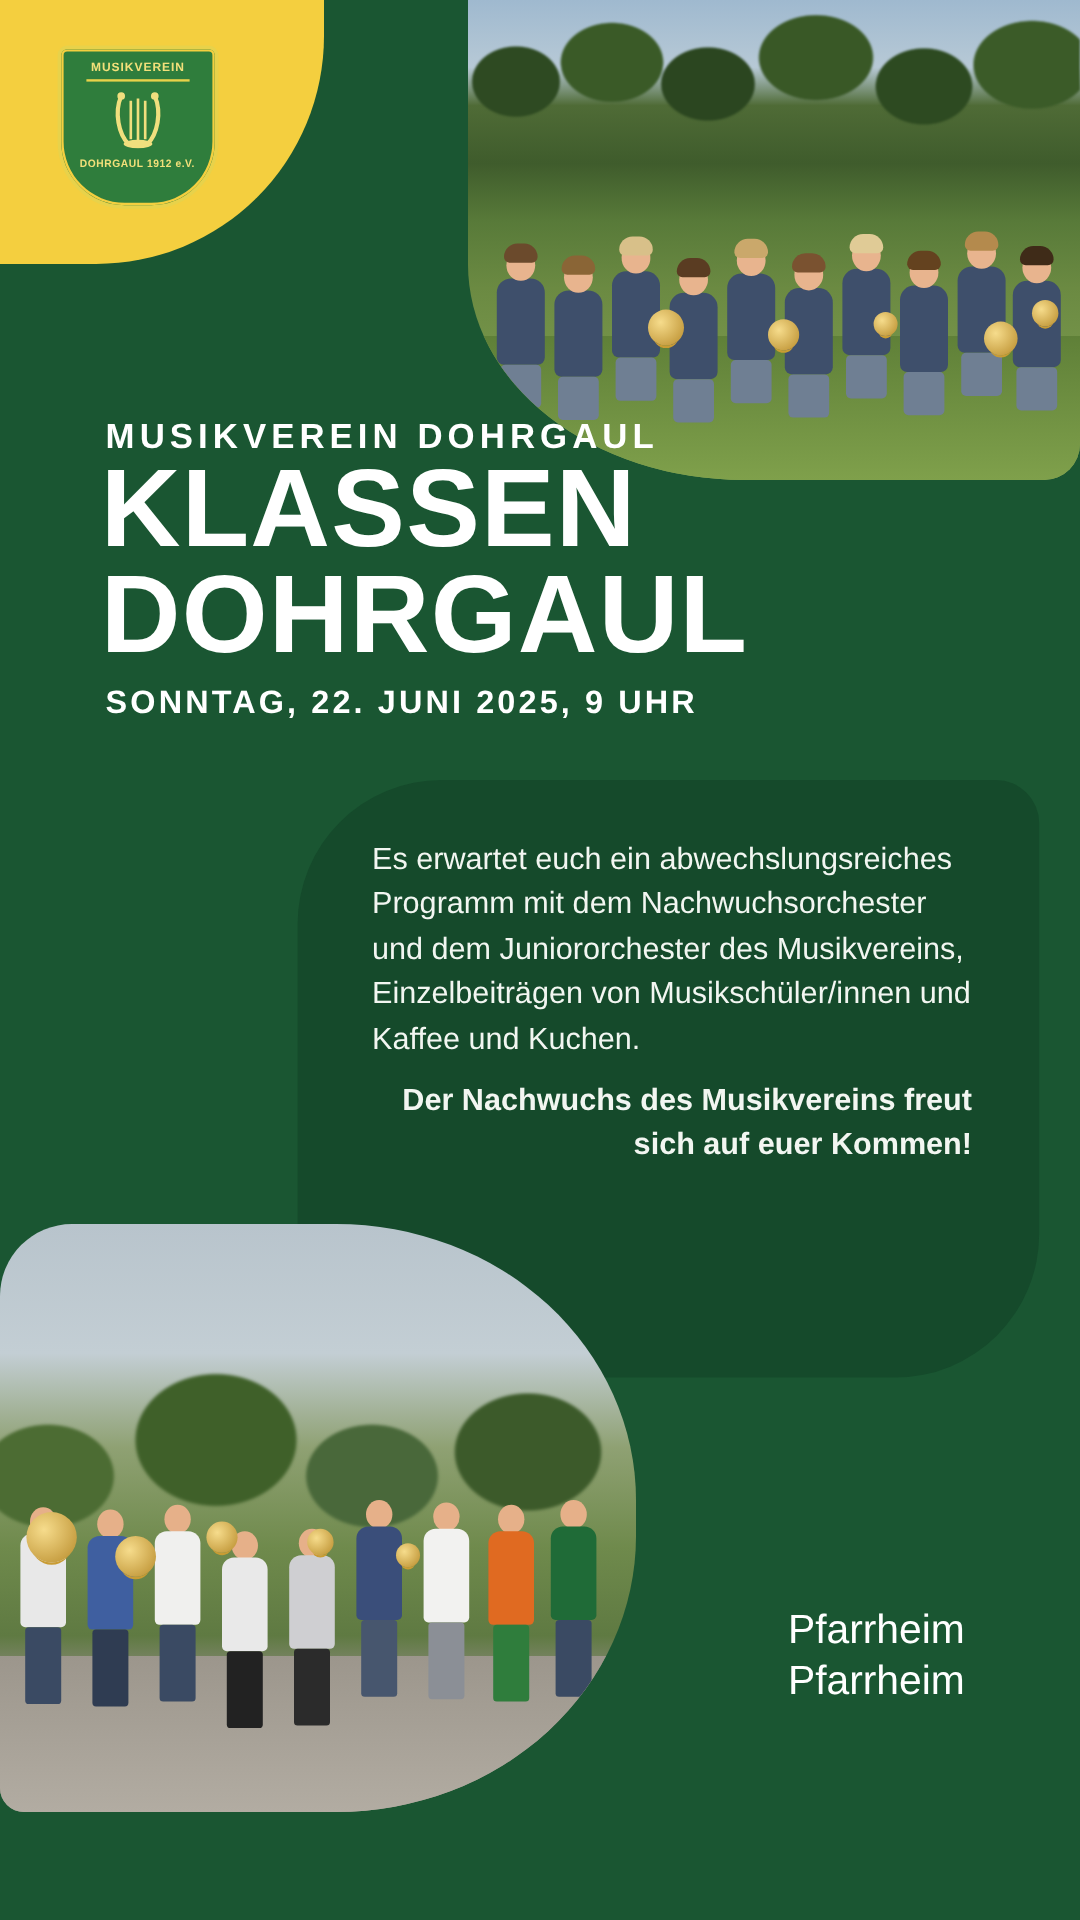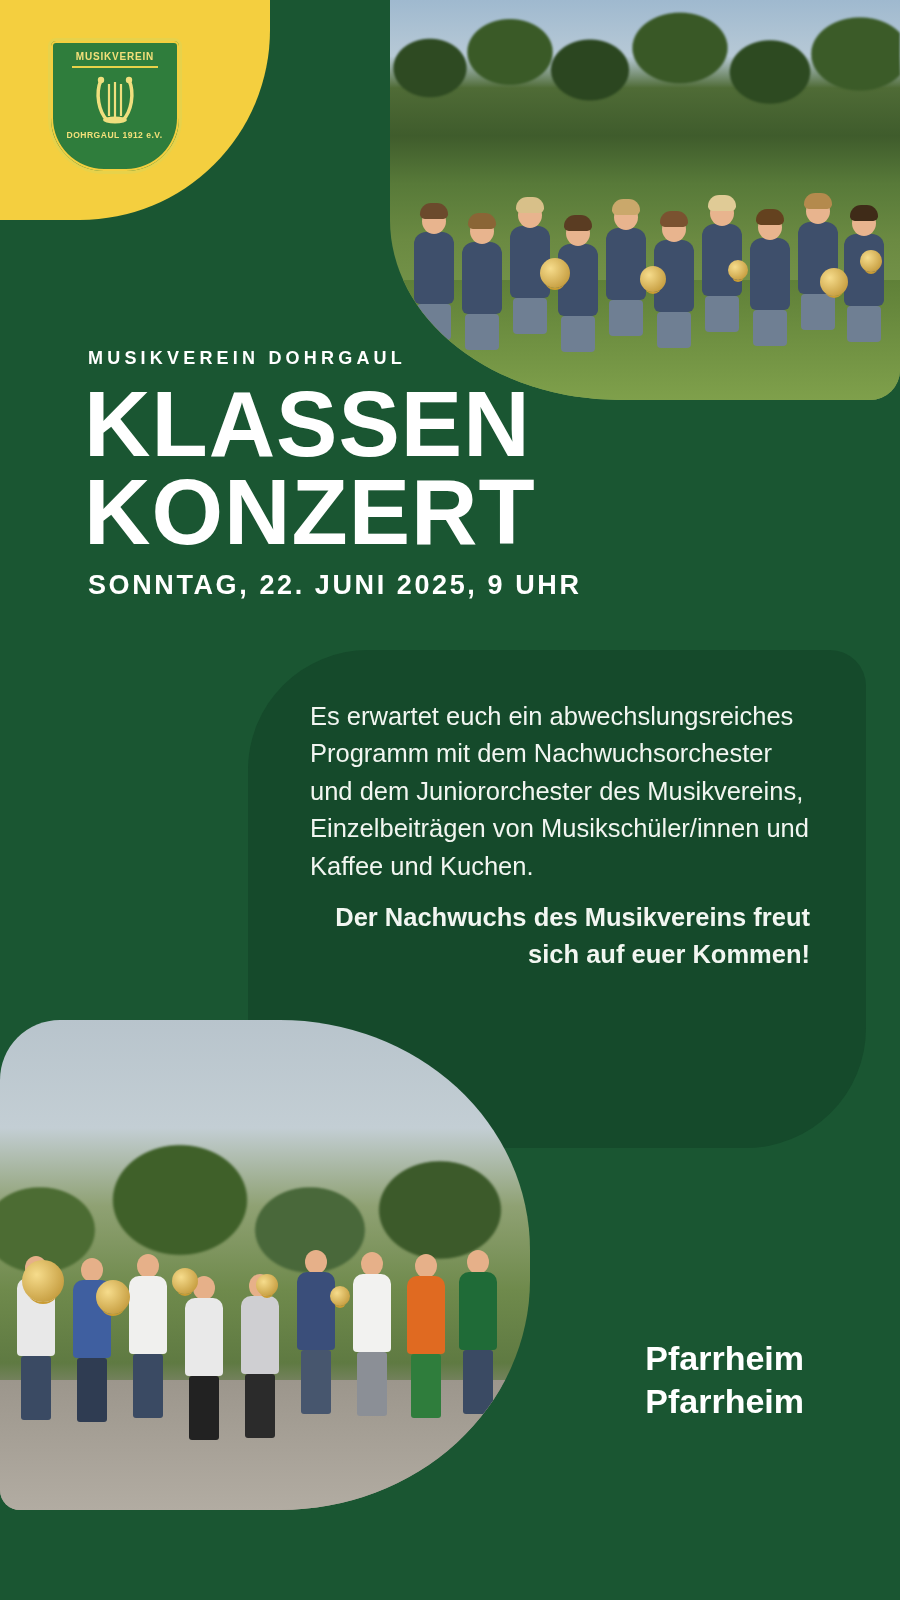--- a/index.html
+++ b/index.html
@@ -189,21 +189,21 @@
   }
   .kid2 .head { width: 22px; height: 24px; border-radius: 50%; margin: 0 auto; background: #e6b089; }
   .kid2 .body { width: 38px; height: 78px; margin: -2px auto 0; border-radius: 10px 10px 4px 4px; }
   .kid2 .legs { width: 30px; height: 64px; margin: 0 auto; background: #3a4a63; border-radius: 3px; }
 
   
   .eyebrow {
     position: absolute;
     left: 88px;
     top: 348px;
-    font-size: 18px;
+    font-size: 29px;
     font-weight: bold;
     letter-spacing: 4.2px;
   }
   .title {
     position: absolute;
     left: 84px;
     top: 380px;
     font-size: 92px;
     line-height: 0.96;
     font-weight: bold;
@@ -243,21 +243,21 @@
     font-weight: bold;
     line-height: 1.42;
   }
 
   .venue {
     position: absolute;
     right: 96px;
     bottom: 176px;
     text-align: right;
     font-size: 34px;
-    font-weight: bold;
+    font-weight: normal;
     line-height: 1.28;
   }
 </style>
 </head>
 <body>
 
 <div class="poster">
 
   <div class="yellow-blob"></div>
 
@@ -358,21 +358,21 @@
     <div class="brass" style="left:150px;bottom:112px;width:30px;height:30px;"></div>
     <div class="brass" style="left:250px;bottom:108px;width:26px;height:26px;"></div>
     <div class="brass" style="left:338px;bottom:120px;"></div>
     <div class="brass" style="left:430px;bottom:104px;width:28px;height:28px;"></div>
     <div class="brass" style="left:470px;bottom:128px;width:22px;height:22px;"></div>
   </div>
 
   <div class="eyebrow">MUSIKVEREIN DOHRGAUL</div>
   <div class="title">
     <div>KLASSEN</div>
-    <div>KONZERT</div>
+    <div>DOHRGAUL</div>
   </div>
   <div class="subtitle">SONNTAG, 22. JUNI 2025, 9 UHR</div>
 
   <div class="body-blob"></div>
   <div class="body-text">
     <div>Es erwartet euch ein abwechslungsreiches Programm mit dem Nachwuchsorchester und dem Juniororchester des Musikvereins, Einzelbeiträgen von Musikschüler/innen und Kaffee und Kuchen.</div>
     <div class="body-highlight">Der Nachwuchs des Musikvereins freut sich auf euer Kommen!</div>
   </div>
 
   <div class="photo-bottom">

